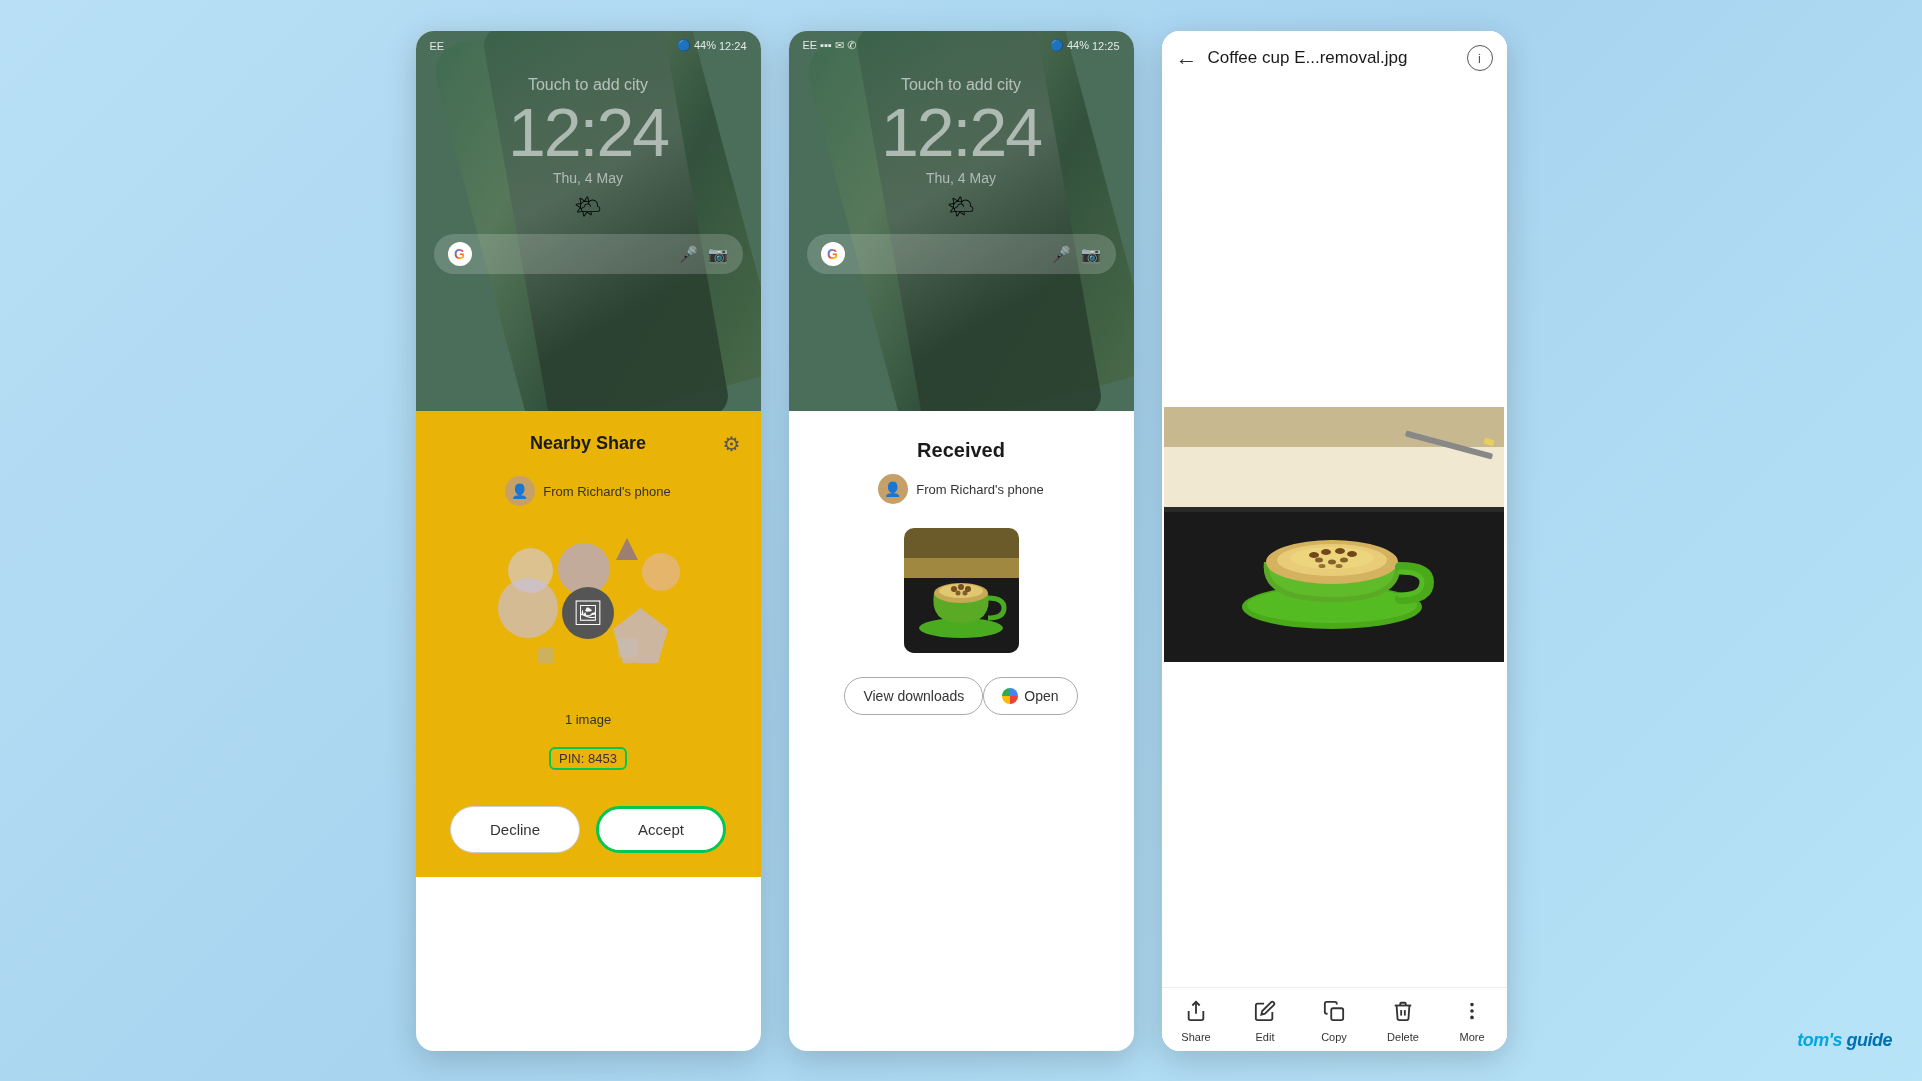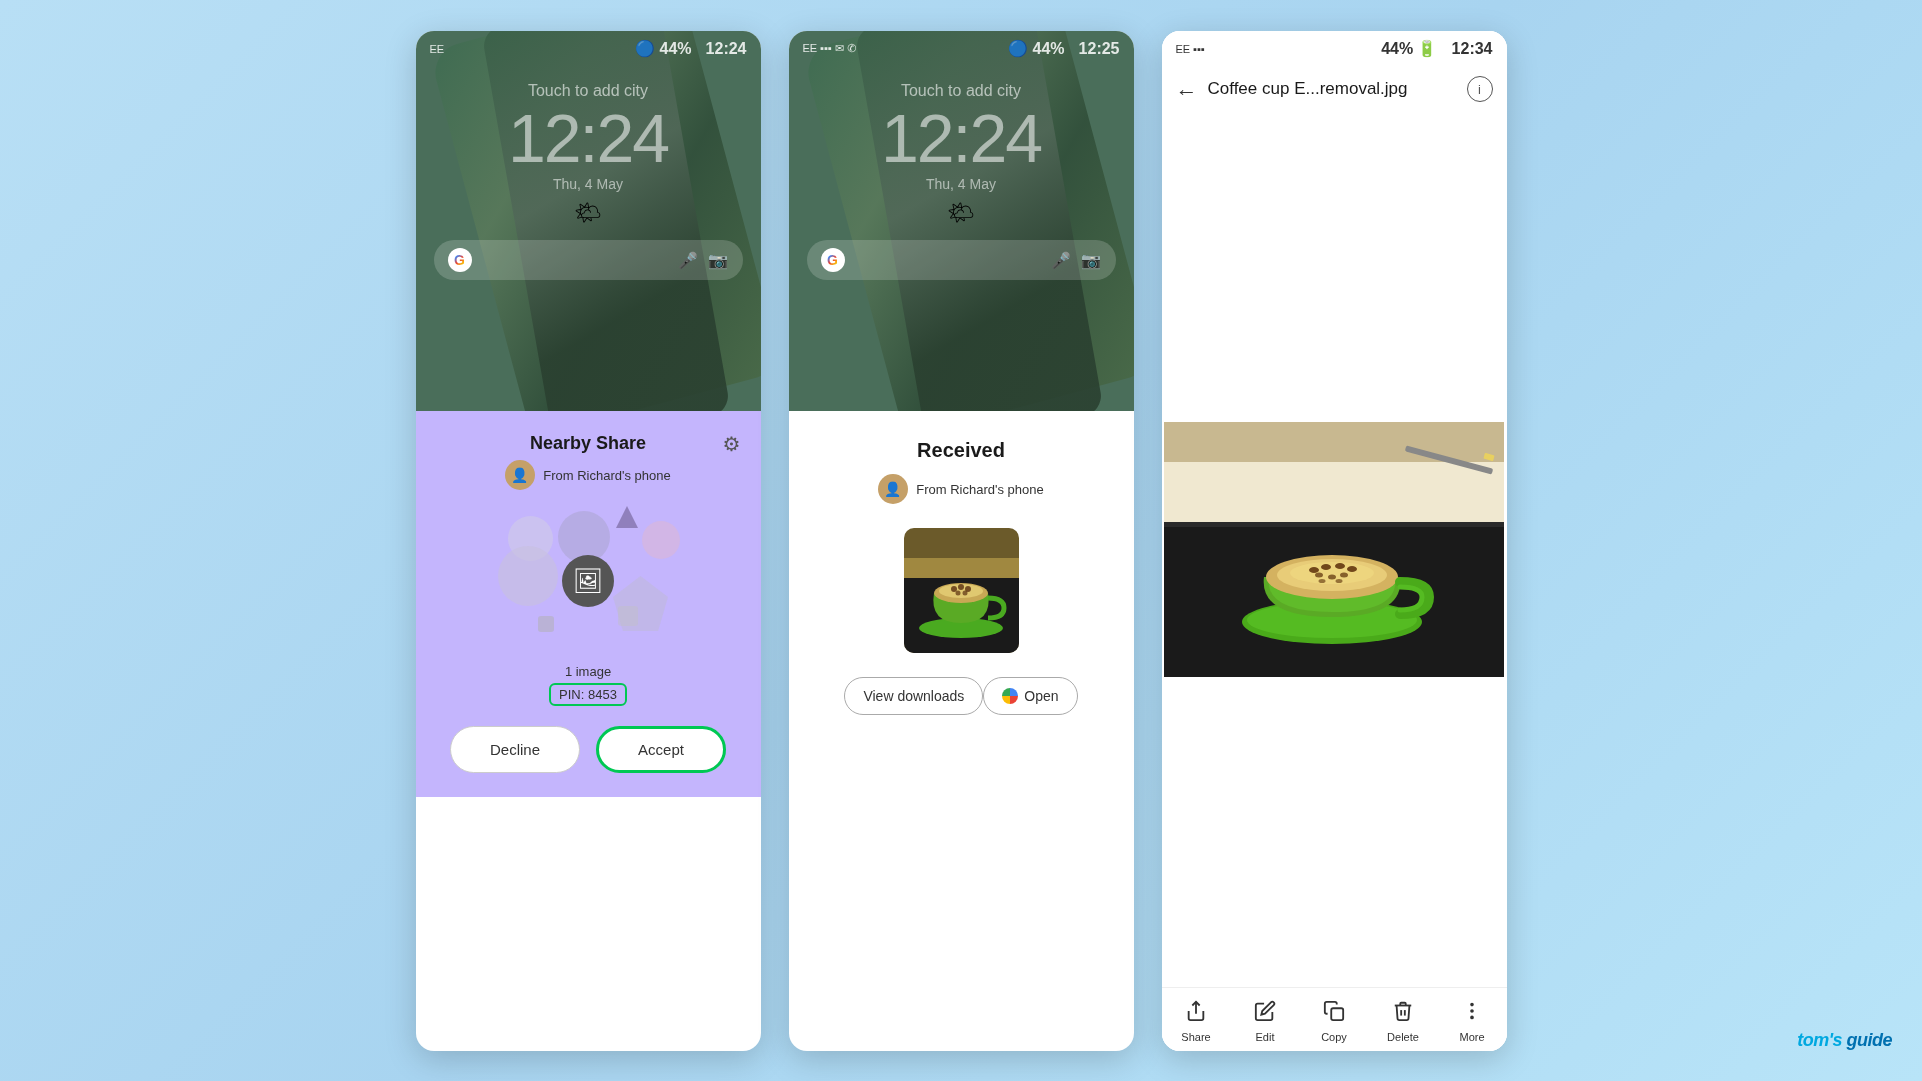--- a/index.html
+++ b/index.html
@@ -72,21 +72,21 @@
       justify-content: space-between;
       align-items: center;
       padding: 8px 14px 4px;
       font-size: 11px;
       color: rgba(255,255,255,0.85);
       position: relative;
       z-index: 10;
       width: 100%;
     }
     .status-left { font-size: 11px; }
-    .status-right { font-size: 16px; display: flex; align-items: center; gap: 14px; font-weight: bold; }
+    .status-right { font-size: 11px; display: flex; align-items: center; gap: 3px; }
     .clock-widget {
       position: relative;
       z-index: 10;
       text-align: center;
       margin-top: 20px;
     }
     .clock-city {
       color: rgba(255,255,255,0.6);
       font-size: 16px;
       margin-bottom: 4px;
@@ -133,26 +133,27 @@
       background: linear-gradient(135deg, #4285f4 25%, #ea4335 50%, #fbbc05 75%, #34a853 100%);
       -webkit-background-clip: text;
       -webkit-text-fill-color: transparent;
     }
     .search-spacer { flex: 1; }
     .search-mic { font-size: 16px; color: rgba(255,255,255,0.8); }
     .search-lens { font-size: 16px; color: rgba(255,255,255,0.8); }
 
     
     .nearby-share-sheet {
-      background: #c4b5fd;
+      background: #eab308;
       flex: 1;
       padding: 22px 20px 24px;
       display: flex;
       flex-direction: column;
       align-items: center;
+      gap: 16px;
     }
     .sheet-header {
       display: flex;
       align-items: center;
       justify-content: center;
       width: 100%;
       position: relative;
       margin-bottom: 6px;
     }
     .sheet-title {
@@ -540,27 +541,20 @@
         <button class="btn-open">
           <span class="open-icon"></span>
           <span>Open</span>
         </button>
       </div>
     </div>
   </div>
 
   <div class="phone-screen screen3">
     <div class="screen3-inner">
-      <div class="status-bar" style="background:white; color:#333;">
-        <span class="status-left" style="color:#333;">EE ▪▪▪</span>
-        <span class="status-right" style="color:#333;">
-          <span>44% 🔋</span>
-          <span>12:34</span>
-        </span>
-      </div>
       <div class="screen3-header">
         <span class="back-arrow">←</span>
         <span class="file-title">Coffee cup E...removal.jpg</span>
         <div class="info-icon">i</div>
       </div>
       <div class="screen3-image-area">
 
         <svg width="340" height="255" viewBox="0 0 340 255">
 
           <rect width="340" height="255" fill="#f0e8d0"></rect>

